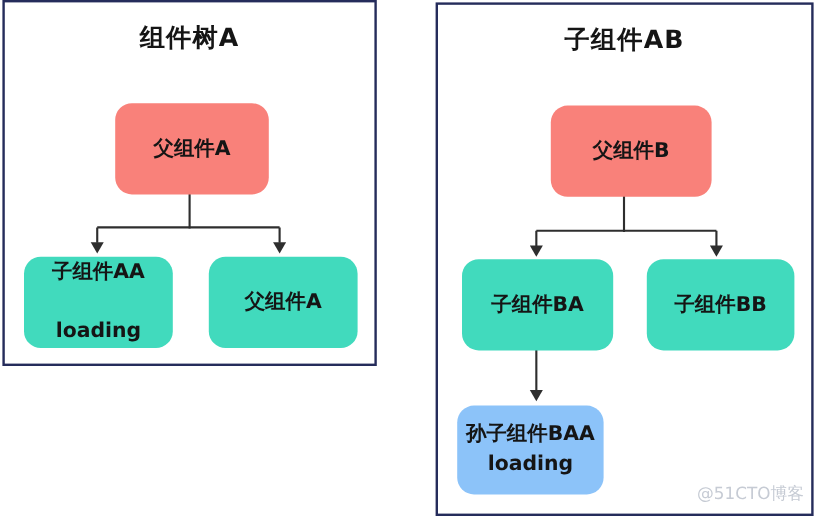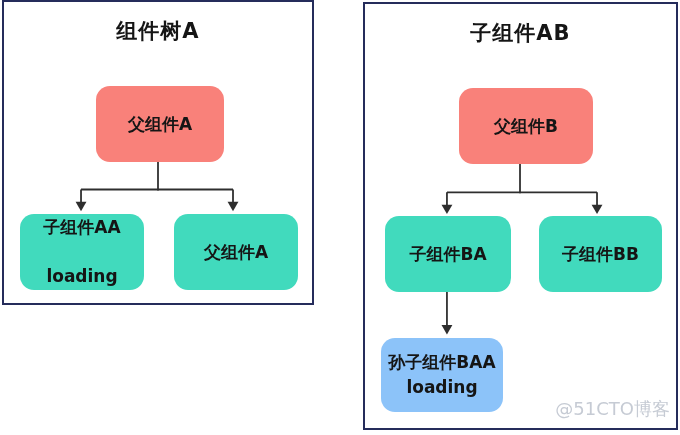--- a/index.html
+++ b/index.html
@@ -77,21 +77,21 @@
   
   #node-pb  { left: 94px;  top: 84px;  width: 134px; height: 76px; }
   #node-ba  { left: 20px;  top: 212px; width: 126px; height: 76px; }
   #node-bb  { left: 174px; top: 212px; width: 123px; height: 76px; }
   #node-baa { left: 16px;  top: 334px; width: 122px; height: 74px; }
 
   .watermark {
     position: absolute;
     right: 6px;
     bottom: 7px;
-    font-size: 18px;
+    font-size: 14px;
     color: var(--watermark-color);
   }
 </style>
 </head>
 <body>
 
 <div class="canvas">
 
   <div class="panel" id="panel-a">
     <div class="panel-title">组件树A</div>

